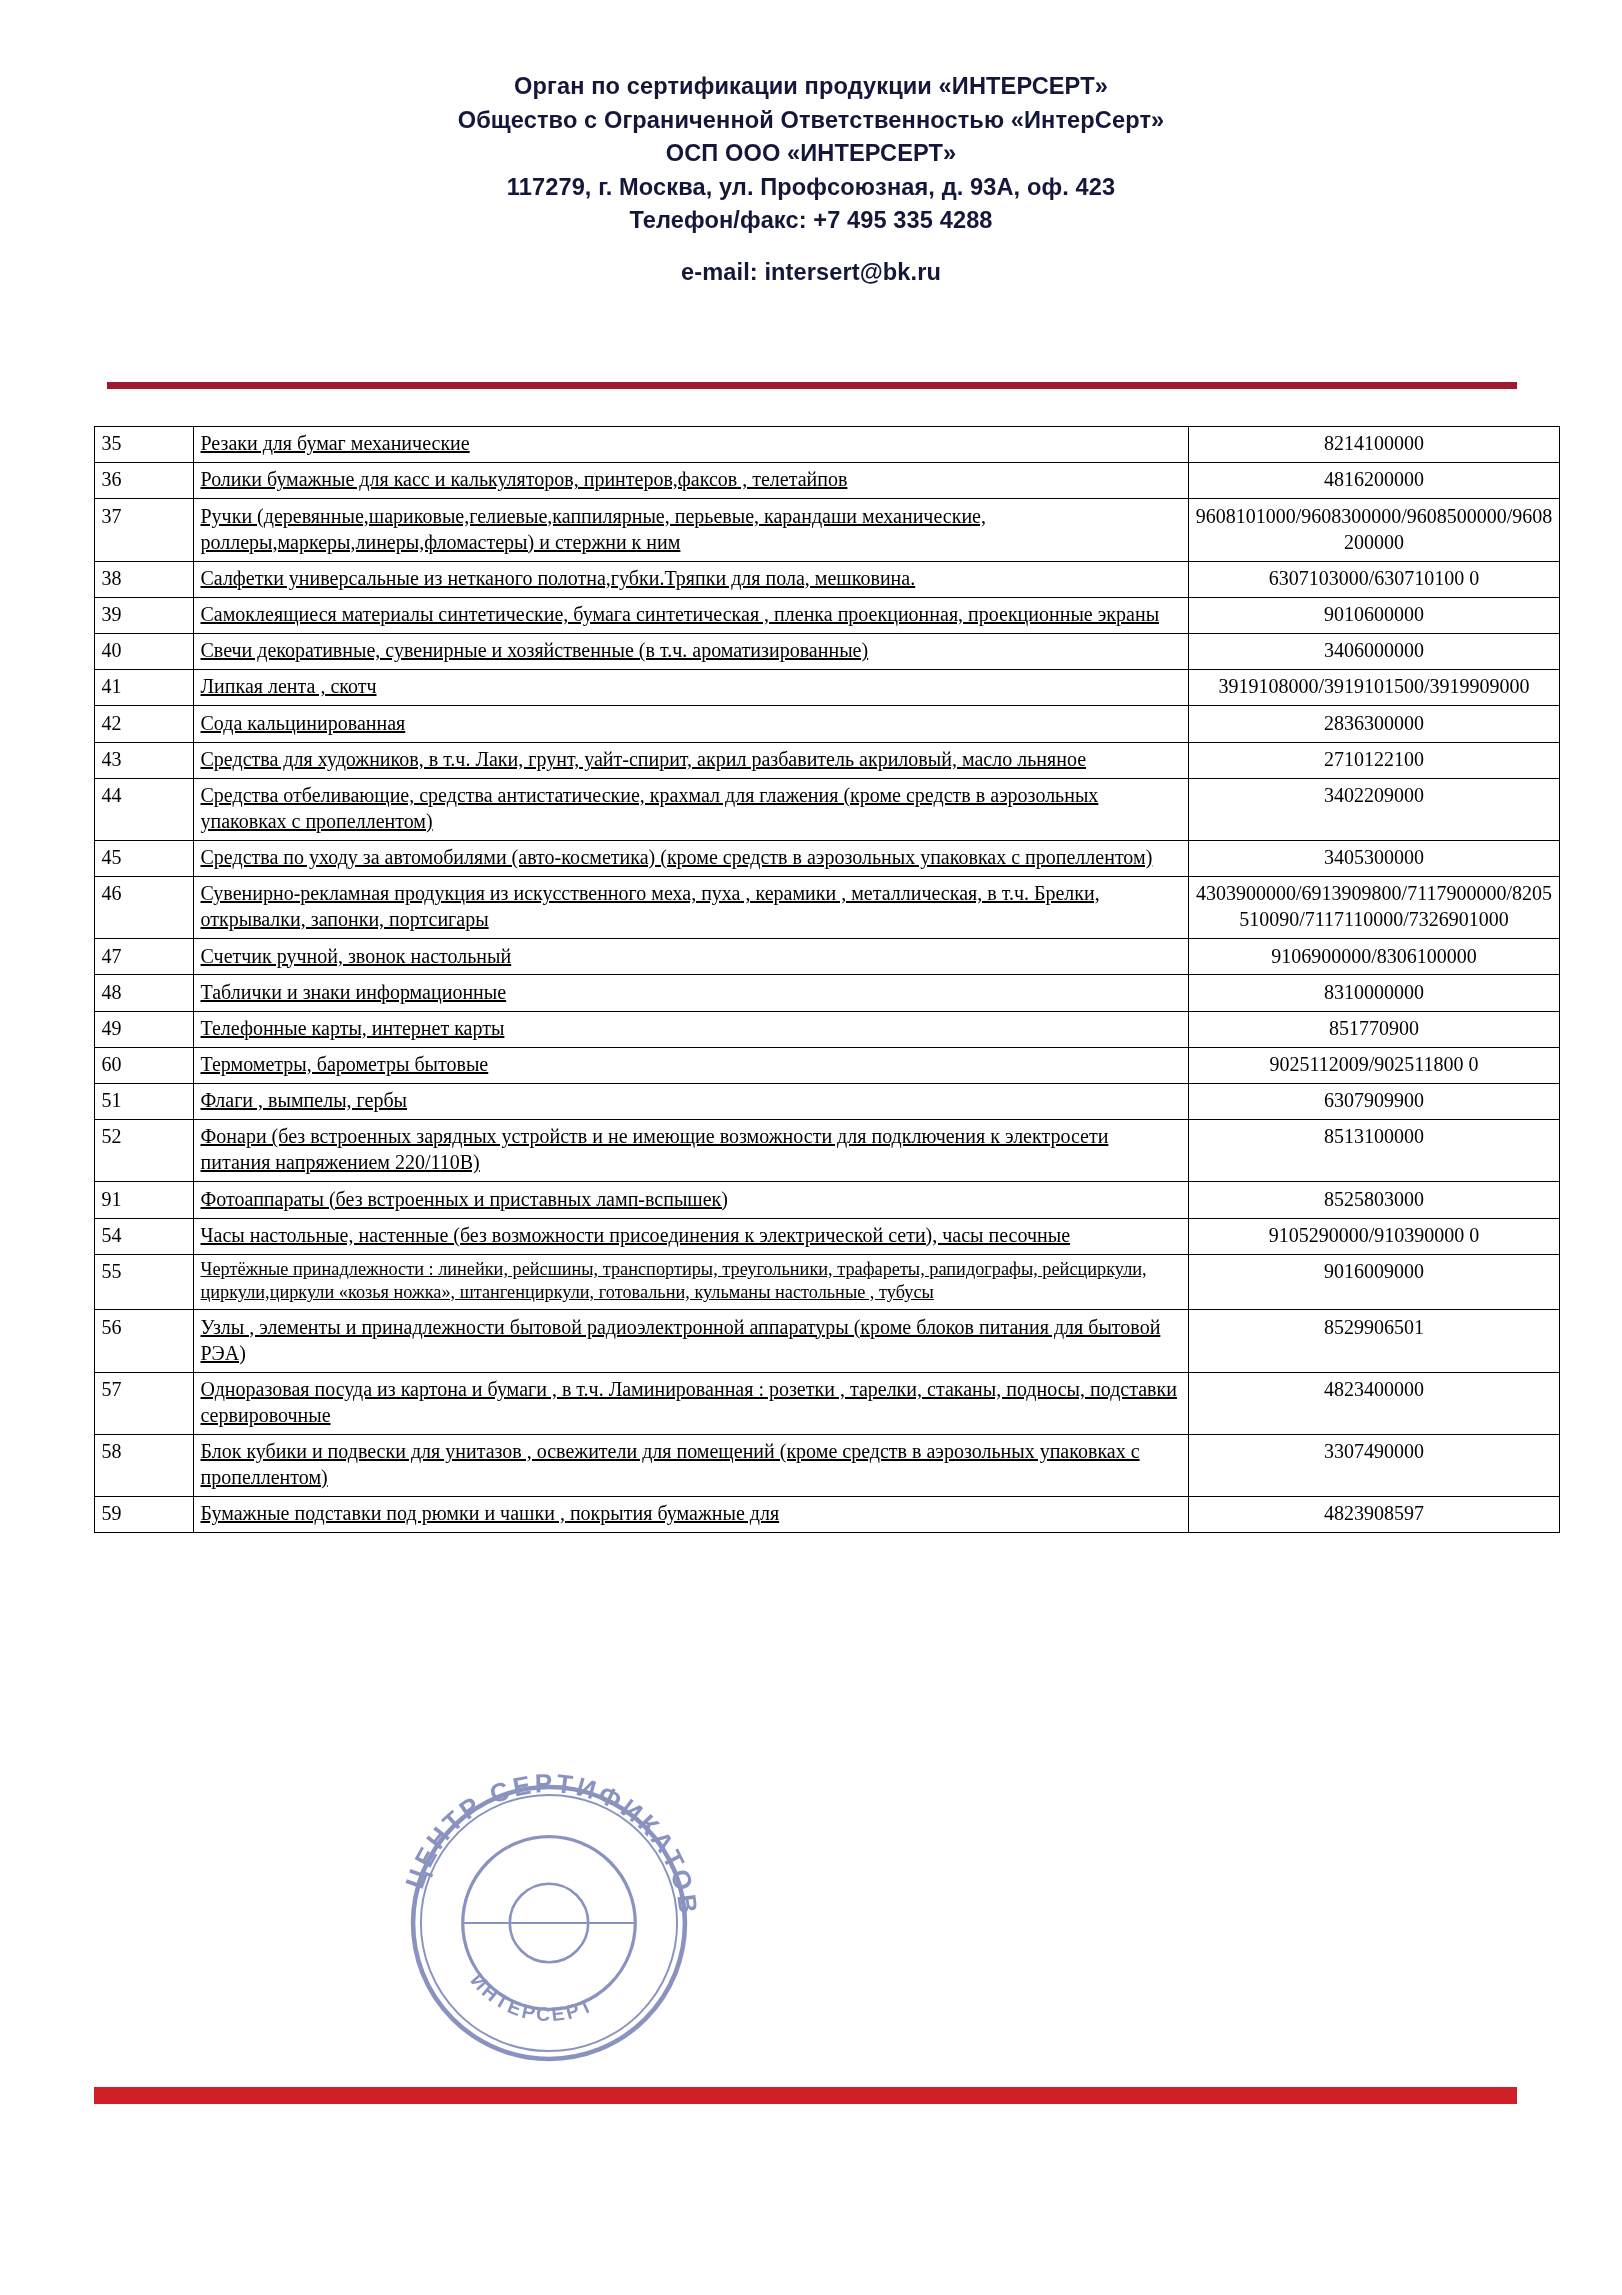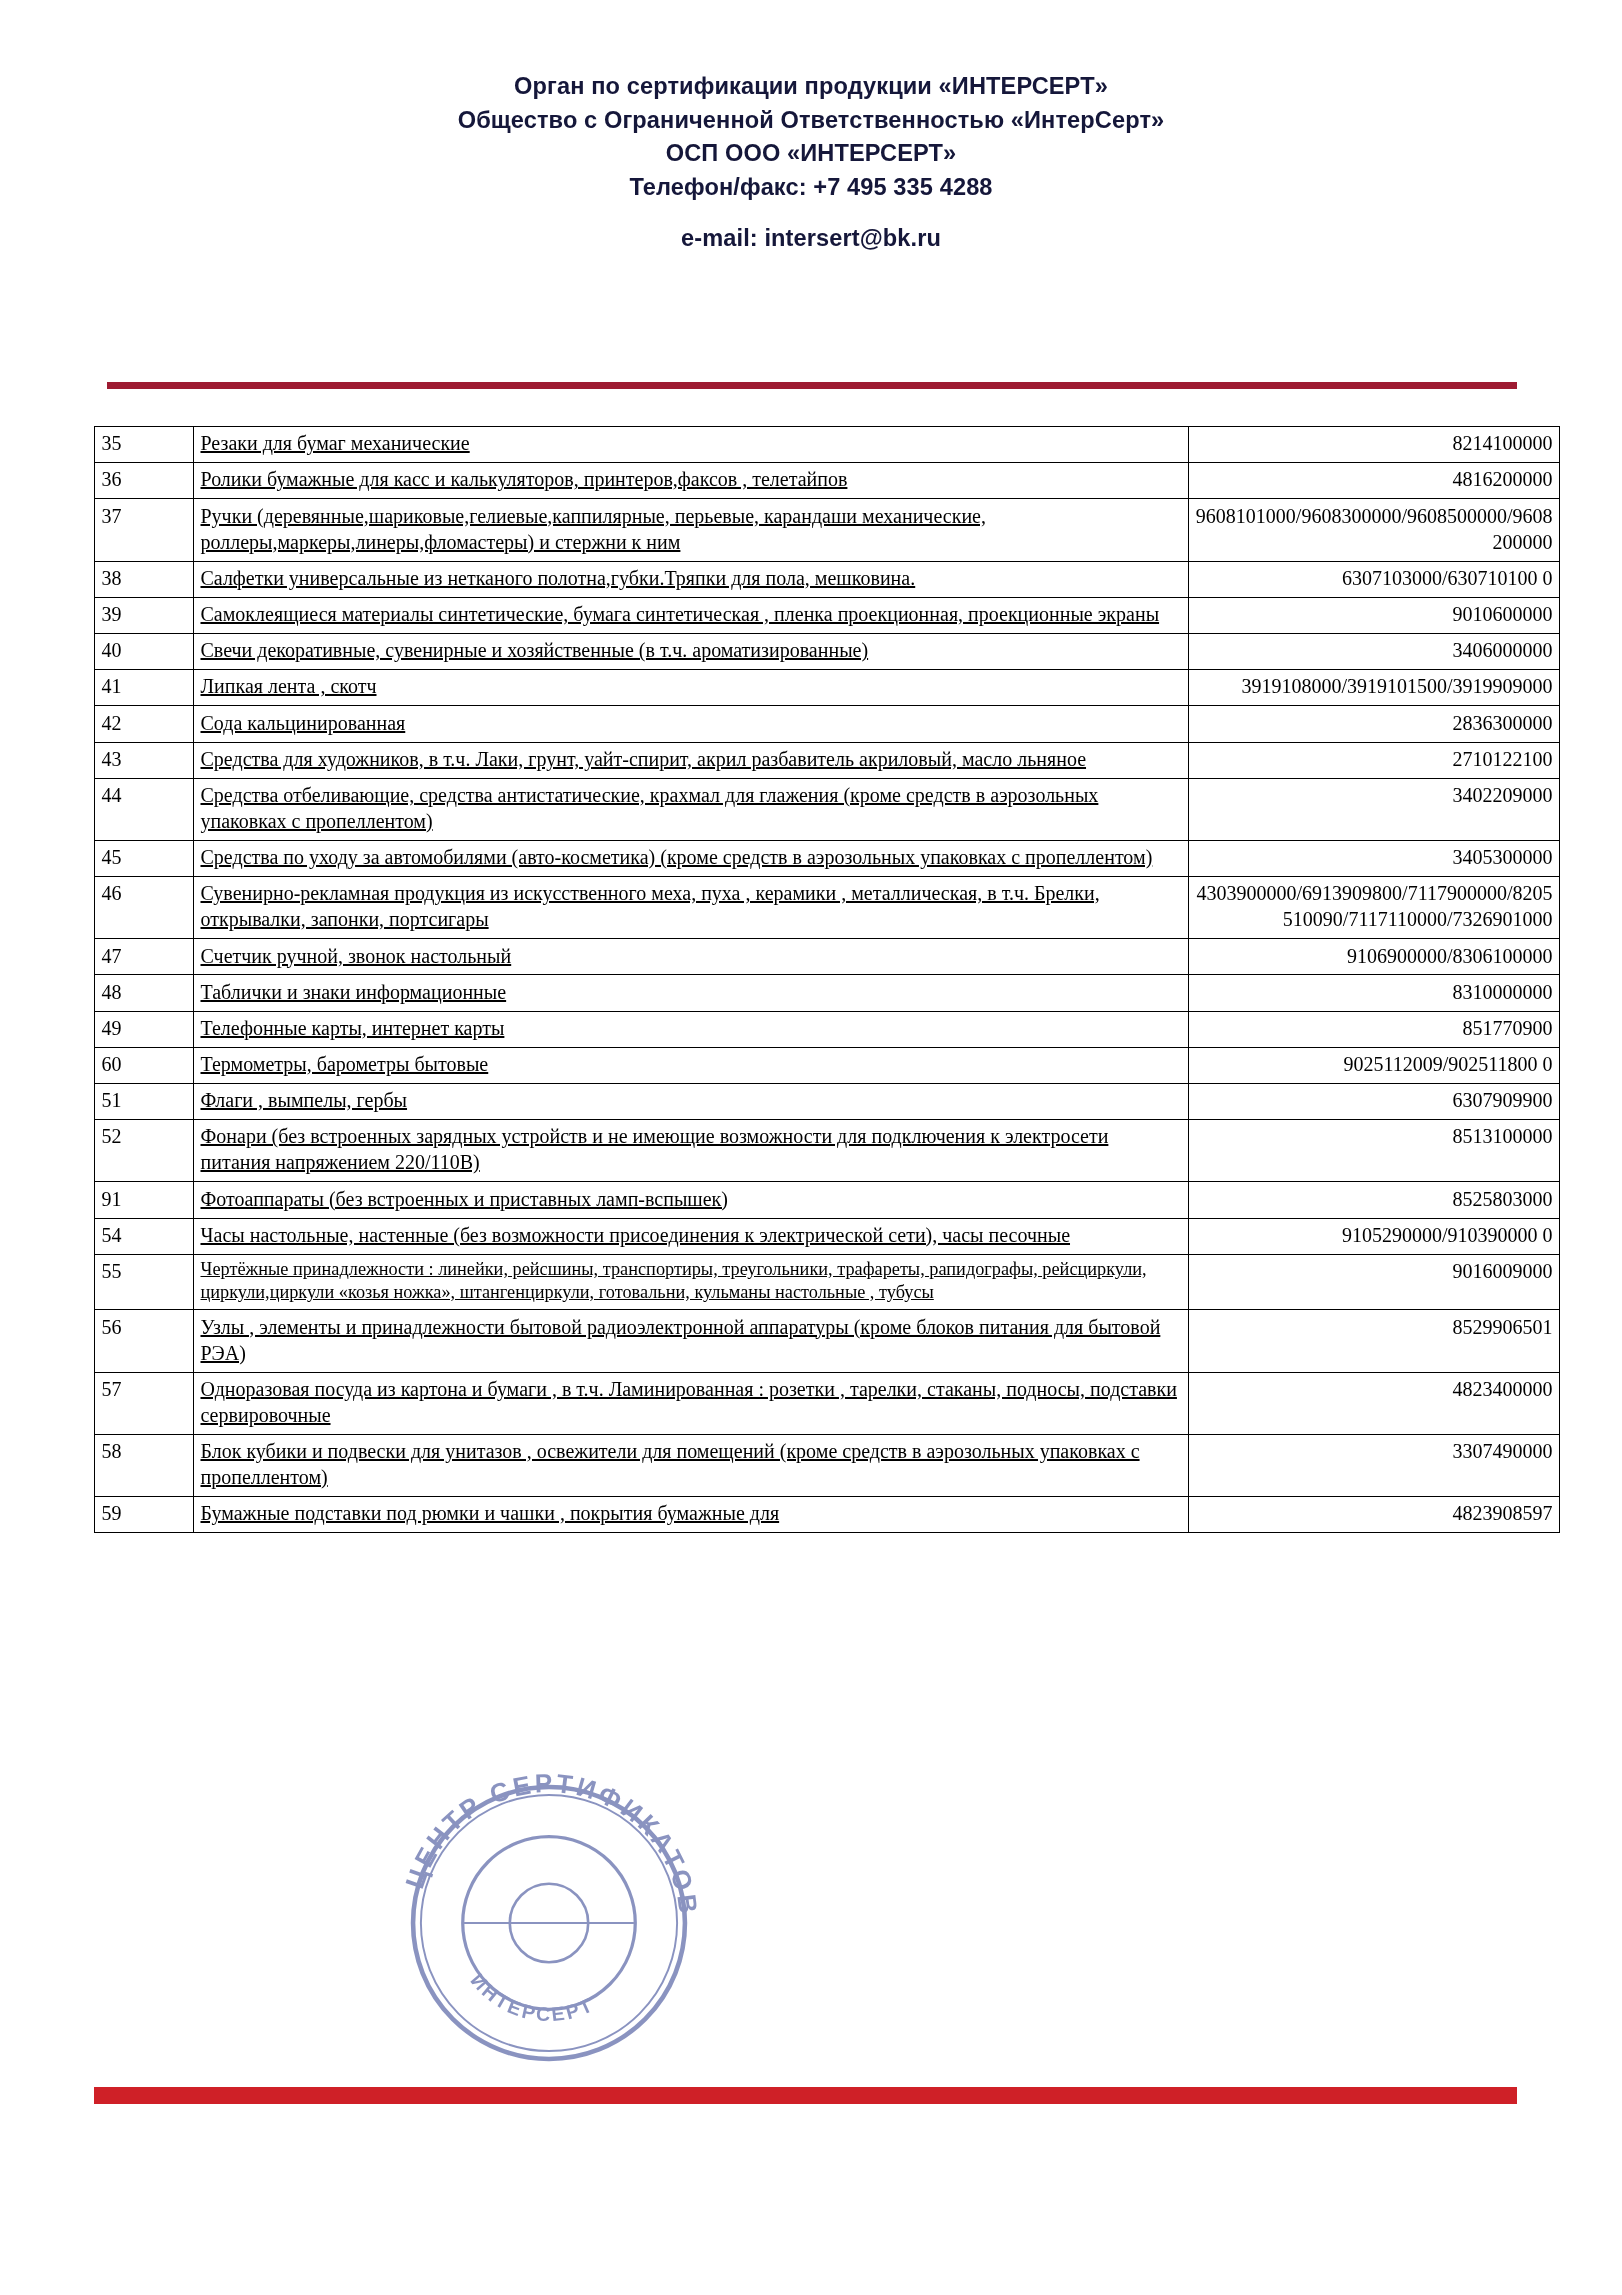--- a/index.html
+++ b/index.html
@@ -84,21 +84,21 @@
     font-size: 19px;
     vertical-align: top;
   }
   td.name {
     width: 981px;
     padding-left: 14.4px;
     text-decoration: underline;
   }
   td.code {
     width: 357px;
-    text-align: right;
+    text-align: center;
     padding-left: 3.9px;
     padding-right: 3.9px;
     word-break: break-word;
   }
   td.name.small {
     font-size: 18.3px;
     line-height: 1.24;
   }
 
   
@@ -115,20 +115,21 @@
 </style>
 </head>
 <body>
 
 <div class="page">
 
   <div class="letterhead">
     <div>Орган по сертификации продукции «ИНТЕРСЕРТ»</div>
     <div>Общество с Ограниченной Ответственностью  «ИнтерСерт»</div>
     <div>ОСП ООО «ИНТЕРСЕРТ»</div>
+    <div>117279, г. Москва, ул. Профсоюзная, д. 93А, оф. 423</div>
     <div>Телефон/факс: +7 495 335 4288</div>
     <div class="mail">e-mail: intersert@bk.ru</div>
   </div>
 
   <div class="rule-top"></div>
 
   <div class="tbl-wrap">
     <table class="main">
       <tbody id="tbody">
           <tr>

